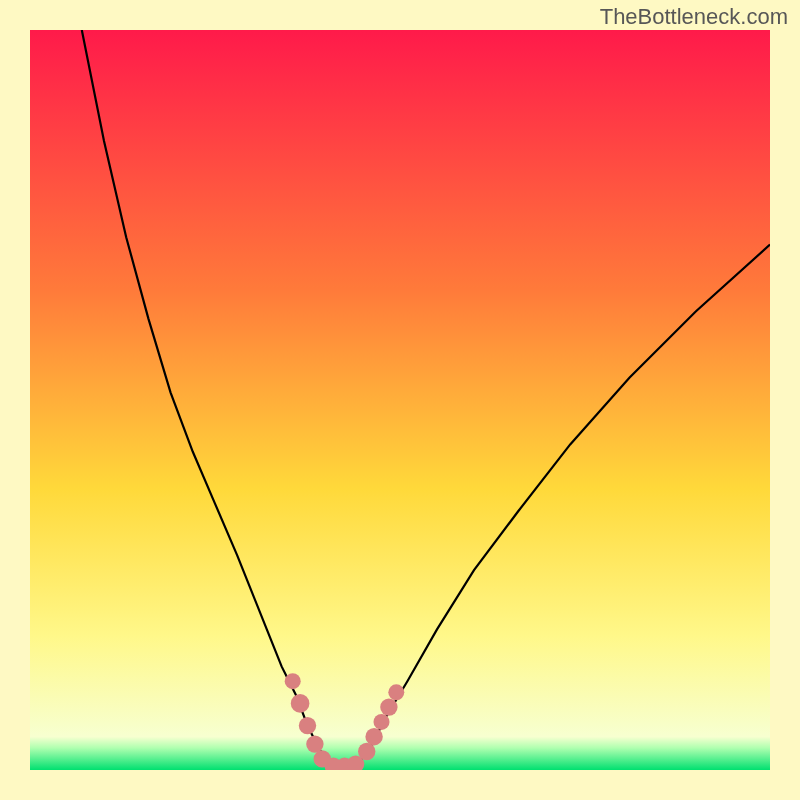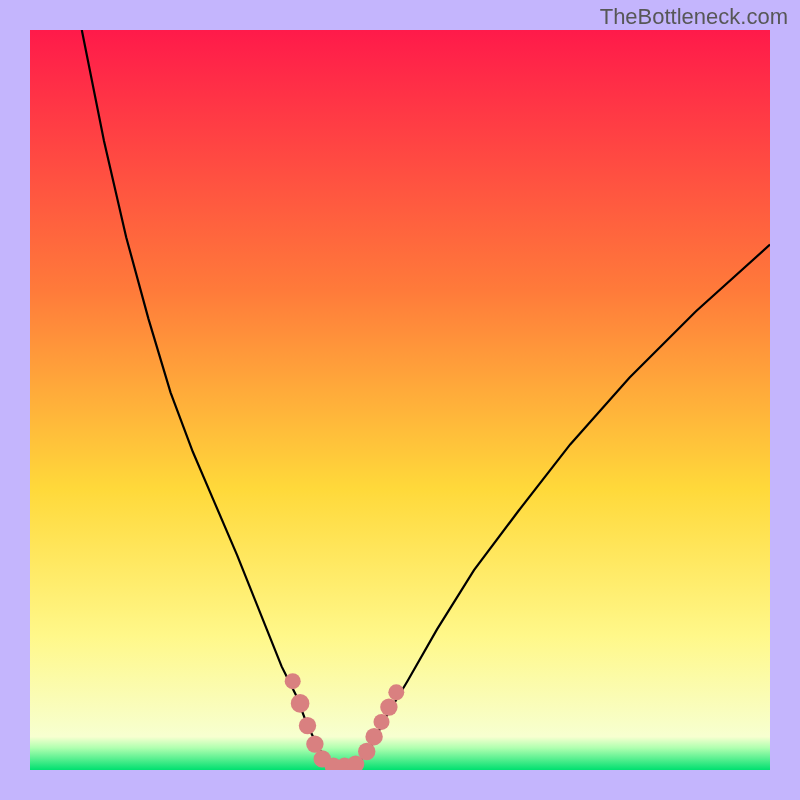--- a/index.html
+++ b/index.html
@@ -10,21 +10,21 @@
     background: #000;
     position: relative;
     font-family: Arial, sans-serif;
   }
   .frame {
     position: absolute;
     top: 0;
     left: 0;
     width: 800px;
     height: 800px;
-    background: #c4b5fd;
+    background: #fef9c3;
   }
   .plot-area {
     position: absolute;
     top: 30px;
     left: 30px;
     width: 740px;
     height: 740px;
     overflow: hidden;
   }
   .watermark {

